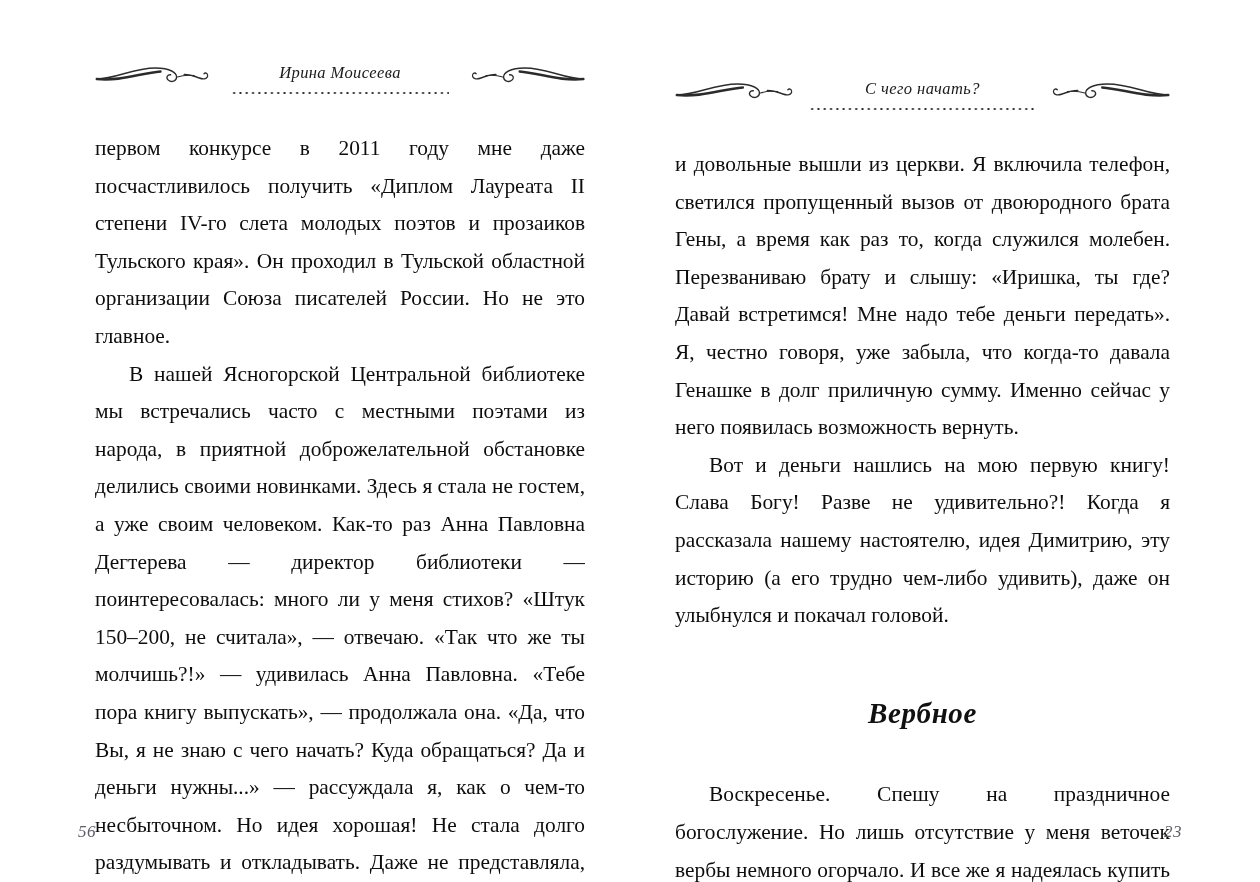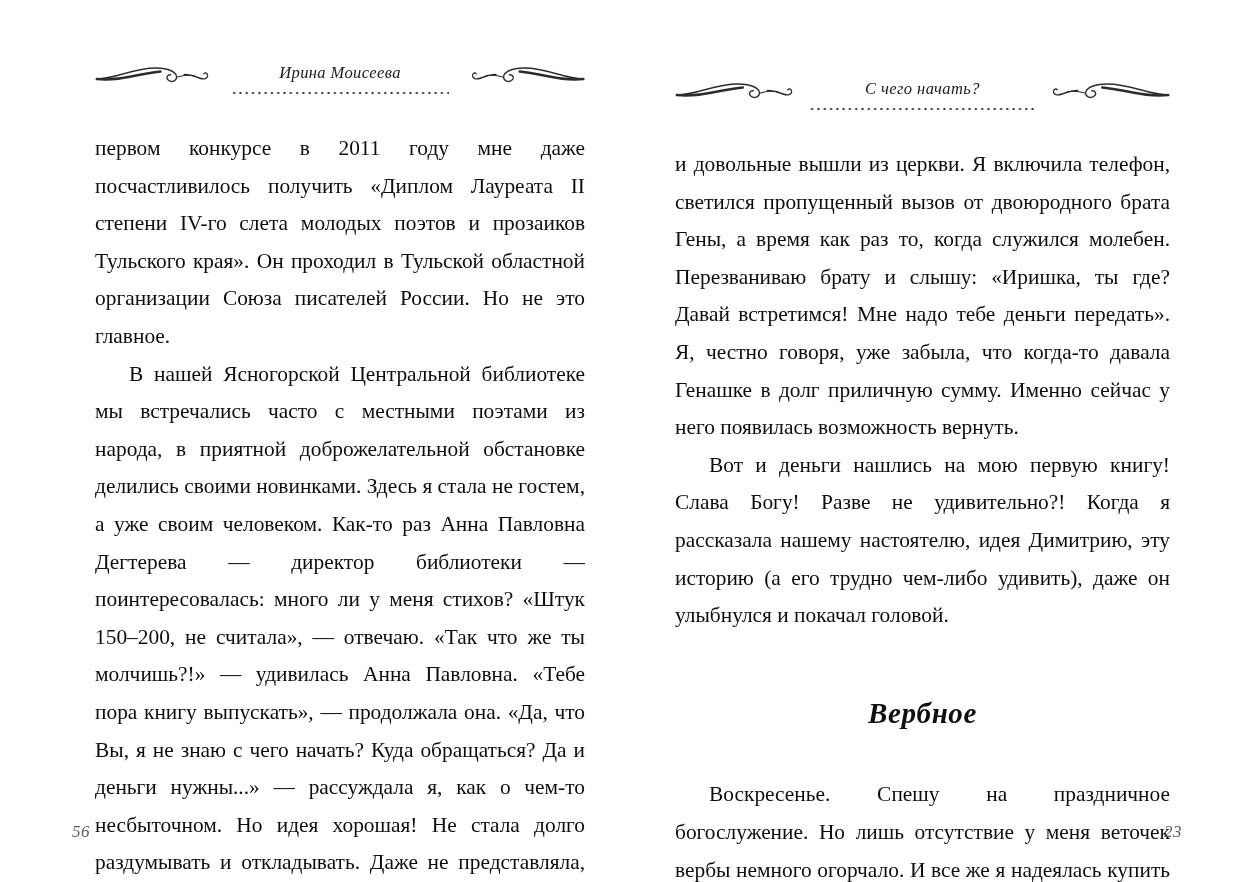--- a/index.html
+++ b/index.html
@@ -119,21 +119,21 @@
 
   
   .folio {
     position: absolute;
     bottom: 40px;
     font-style: italic;
     font-size: 17px;
     color: #5d5d68;
     letter-spacing: 0.5px;
   }
-  .folio-left  { left: 72px; }
+  .folio-left  { left: 78px; }
   .folio-right { right: 78px; }
 </style>
 </head>
 <body>
 
 <div class="spread">
 
   <div class="page page-left">
 
     <div class="running-head">

